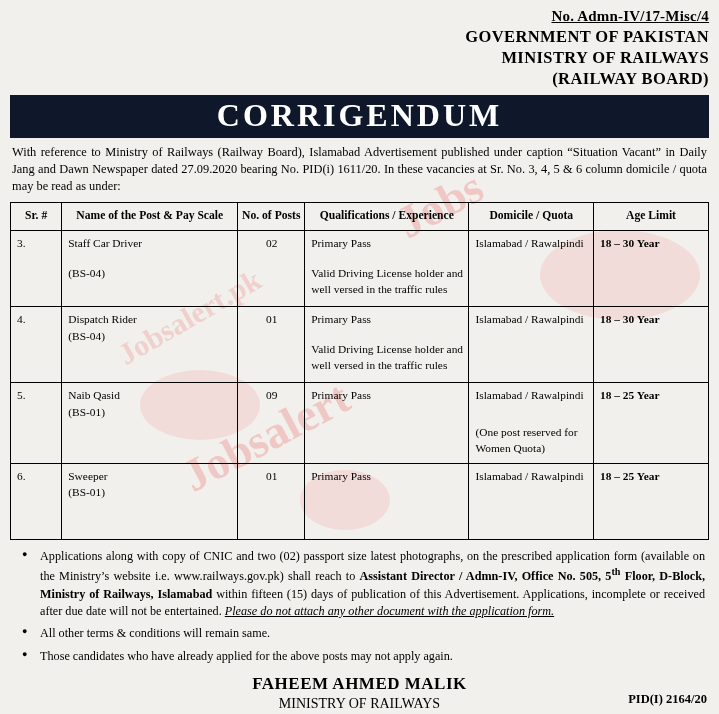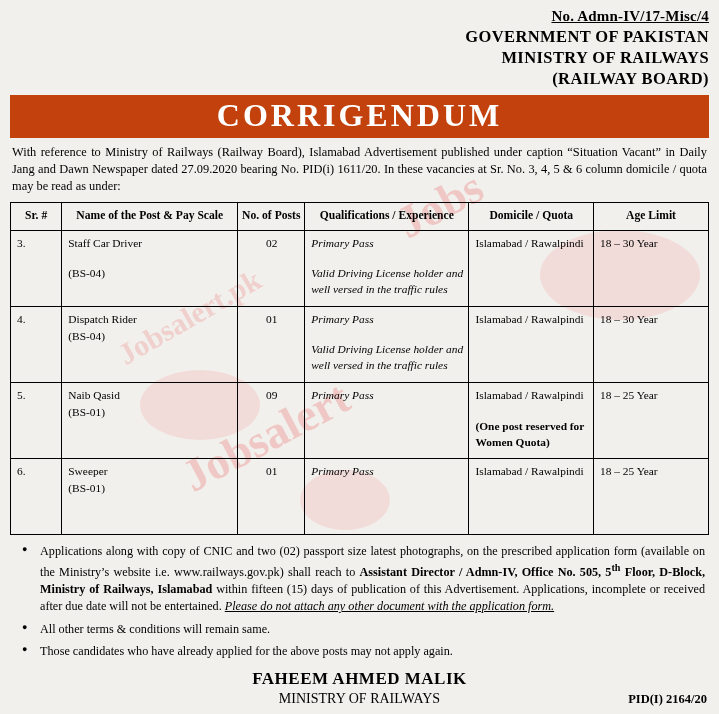--- a/index.html
+++ b/index.html
@@ -56,21 +56,21 @@
     letter-spacing: .2px;
     margin-bottom: 2px;
   }
   .hdr-line {
     font-weight: bold;
     font-size: 16.5px;
     letter-spacing: .4px;
     line-height: 1.26;
   }
   .corr-band {
-    background: #c2410c;
+    background: #0f172a;
     color: #fff;
     text-align: center;
     margin: 6px 0 6px 0;
     padding: 2px 0 4px 0;
     position: relative;
     z-index: 8;
   }
   .corr-band span {
     font-size: 32px;
     font-weight: bold;
@@ -104,26 +104,26 @@
   table.jobs th {
     text-align: center;
     font-weight: bold;
     font-size: 11.6px;
     padding: 5px 3px 6px 3px;
     vertical-align: middle;
   }
   td.c-sr { width: 42px; }
   td.c-post { width: 175px; }
   td.c-posts { width: 58px; text-align: center; }
-  td.c-qual { width: 160px; font-style: italic; }
+  td.c-qual { width: 160px; }
   td.c-dom { width: 118px; }
-  td.c-age { width: 110px; }
+  td.c-age { width: 110px; font-weight: bold; }
   .row-h { height: 76px; }
   .cellsub { margin-top: 13px; }
-  .cellsub2 { margin-top: 14px; font-weight: bold; }
+  .cellsub2 { margin-top: 20px; }
   ul.notes {
     list-style: none;
     margin: 8px 0 0 0;
     padding: 0 4px 0 10px;
     position: relative;
     z-index: 8;
   }
   ul.notes li {
     position: relative;
     padding-left: 20px;

